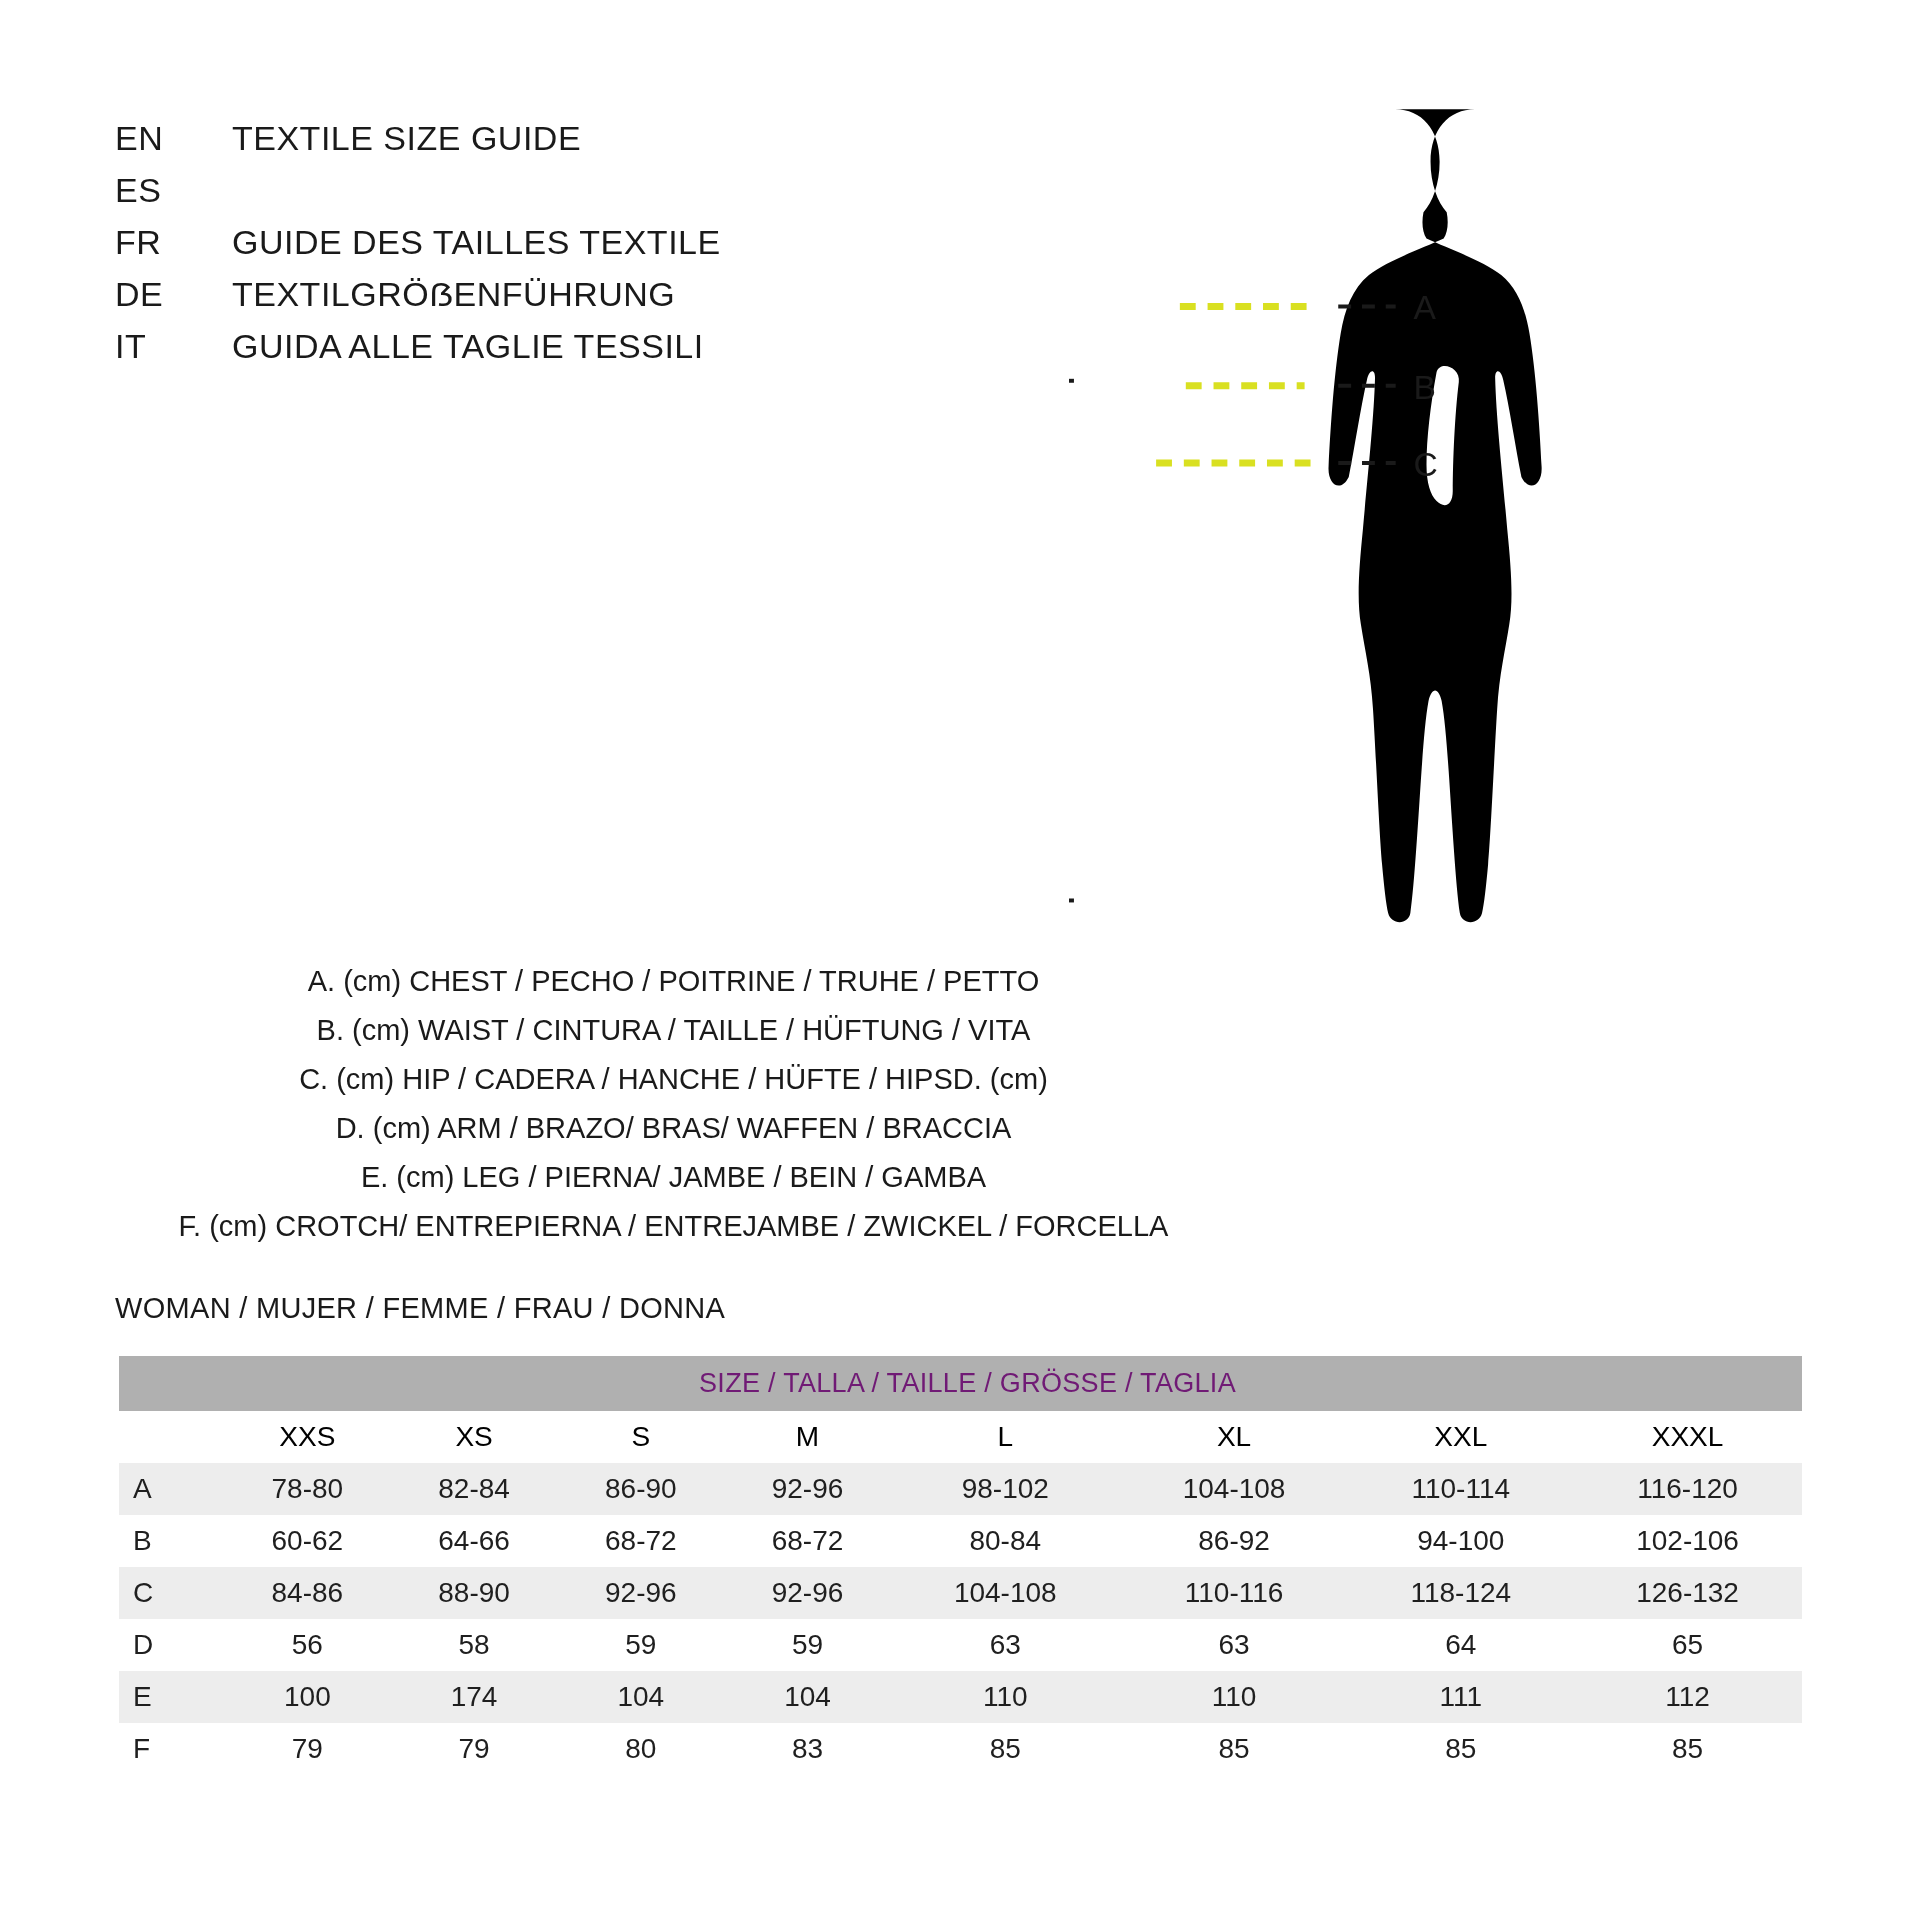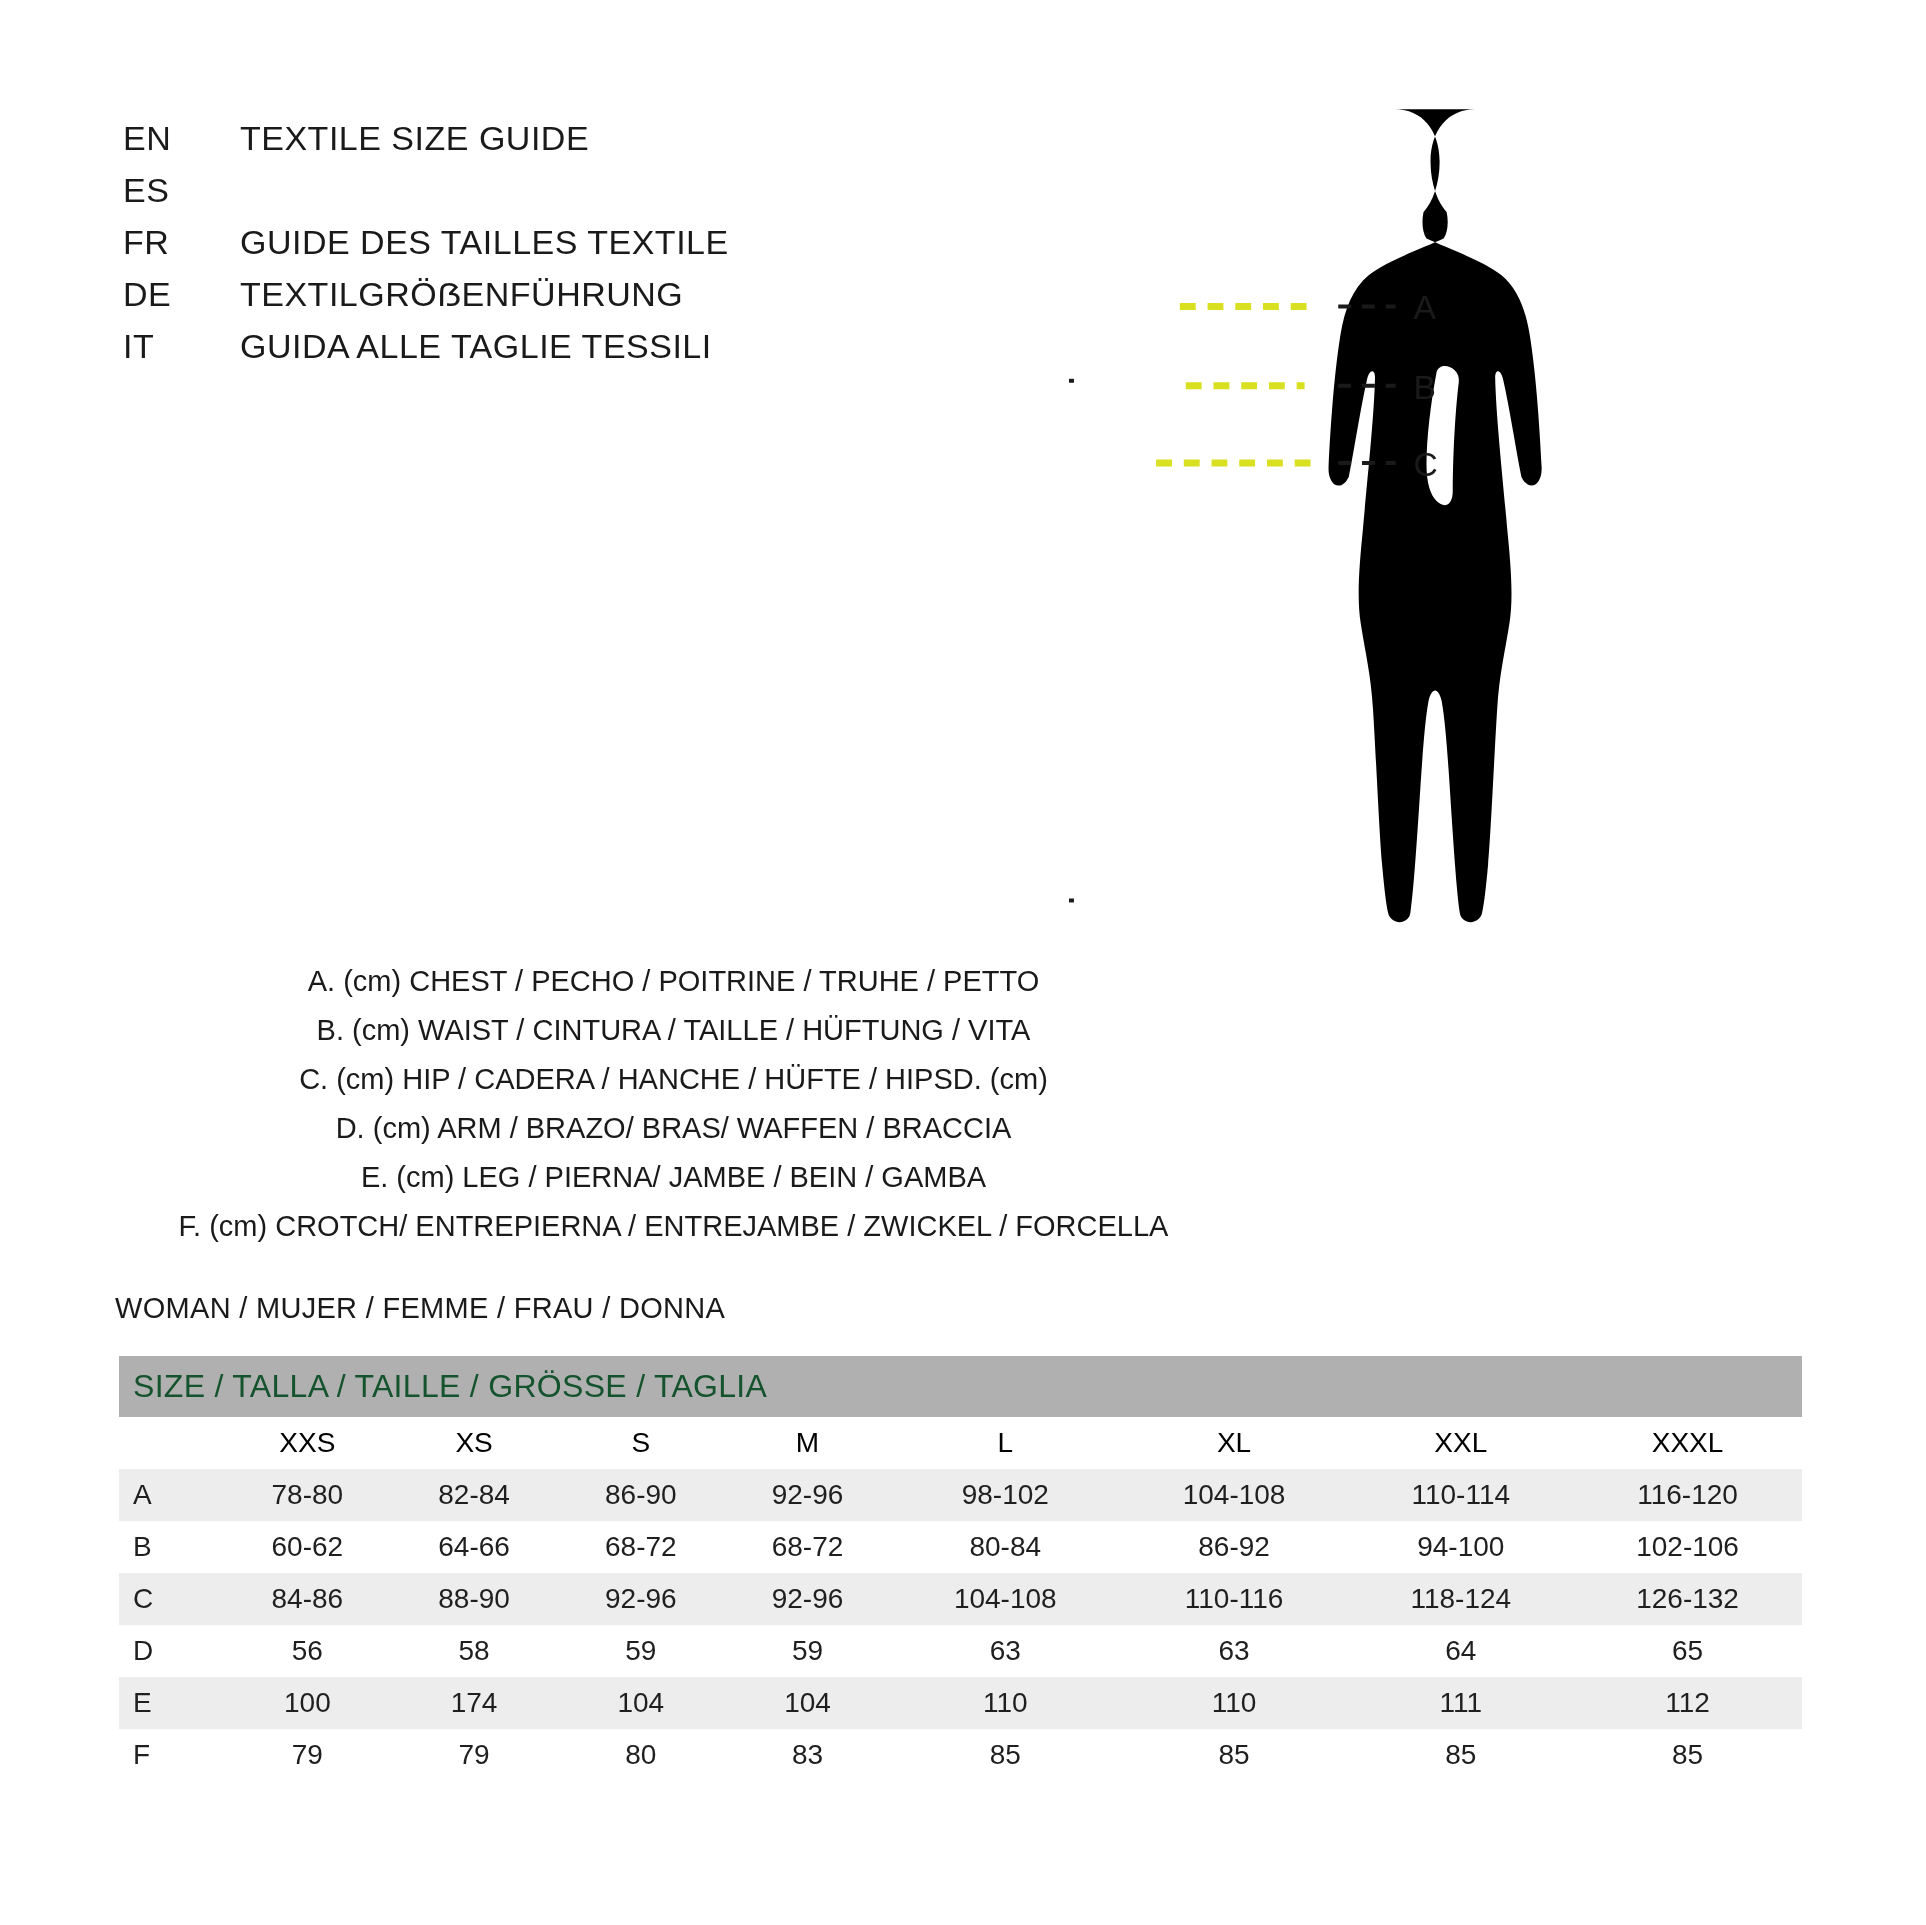--- a/index.html
+++ b/index.html
@@ -12,21 +12,21 @@
     height: 1926px;
     font-family: "Liberation Sans", sans-serif;
     color: #1a1a1a;
     position: relative;
     overflow: hidden;
   }
 
   
   #title-block {
     position: absolute;
-    left: 123px;
+    left: 115px;
     top: 119px;
     width: 812px;
   }
   .title-row {
     display: flex;
     align-items: baseline;
     font-size: 34px;
     letter-spacing: 0.5px;
     margin-bottom: 13px;
     white-space: nowrap;
@@ -74,24 +74,24 @@
   #size-table {
     position: absolute;
     left: 119px;
     top: 1356px;
     width: 1683px;
     border-collapse: collapse;
     font-size: 28px;
   }
   #size-table tr.header-band td {
     background: #b0b0b0;
-    color: #14532d;
-    text-align: left;
+    color: #701a75;
+    text-align: center;
     padding: 12px 0 12px 14px;
-    font-size: 32px;
+    font-size: 27px;
     letter-spacing: 0.3px;
   }
   #size-table td {
     padding: 10px 6px;
     text-align: center;
     color: #1f1f1f;
   }
   #size-table td.rowlabel {
     text-align: left;
     padding-left: 14px;

